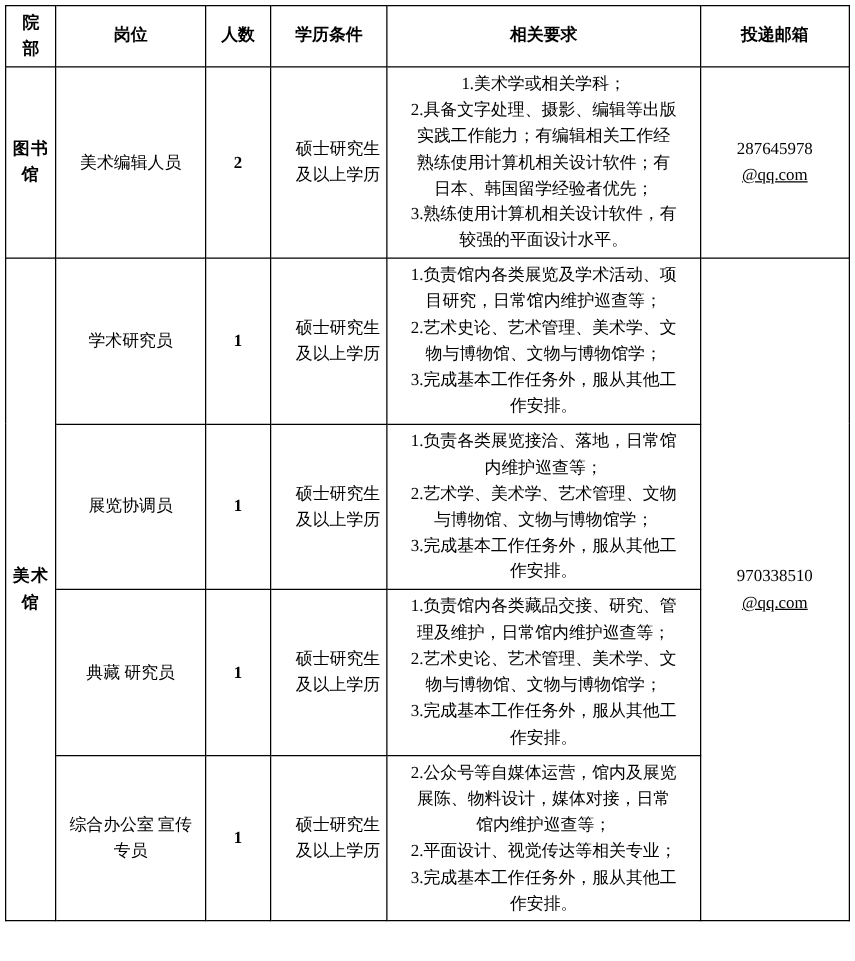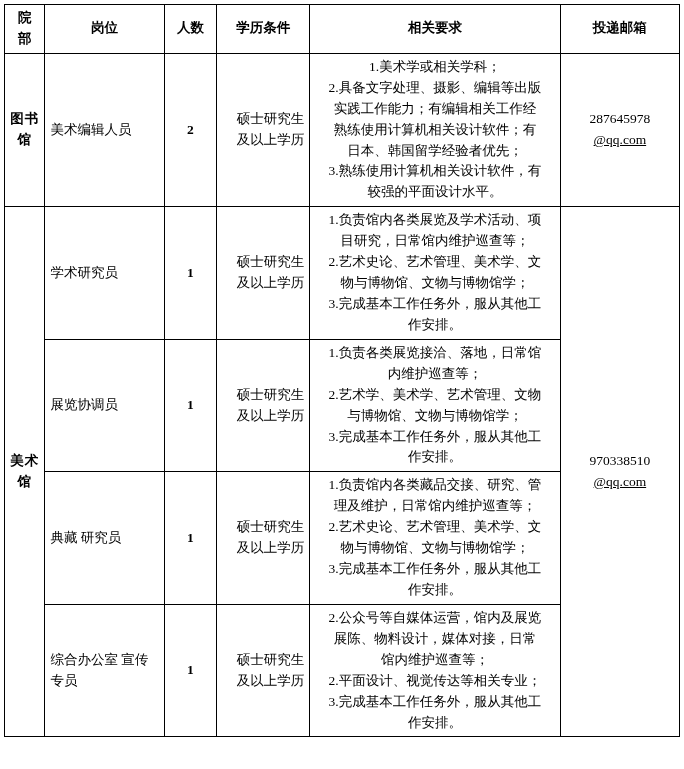--- a/index.html
+++ b/index.html
@@ -41,21 +41,21 @@
   .col-mail   { width: 118px; }
 
   .dept-cell {
     text-align: center;
     font-weight: bold;
     font-size: 15px;
     line-height: 1.5;
     letter-spacing: 1px;
   }
   .post-cell {
-    text-align: left;
+    text-align: center;
     font-size: 13.5px;
     line-height: 1.6;
   }
   .num-cell {
     text-align: center;
     font-weight: bold;
     font-size: 13.5px;
   }
   .edu-cell {
     text-align: right;

